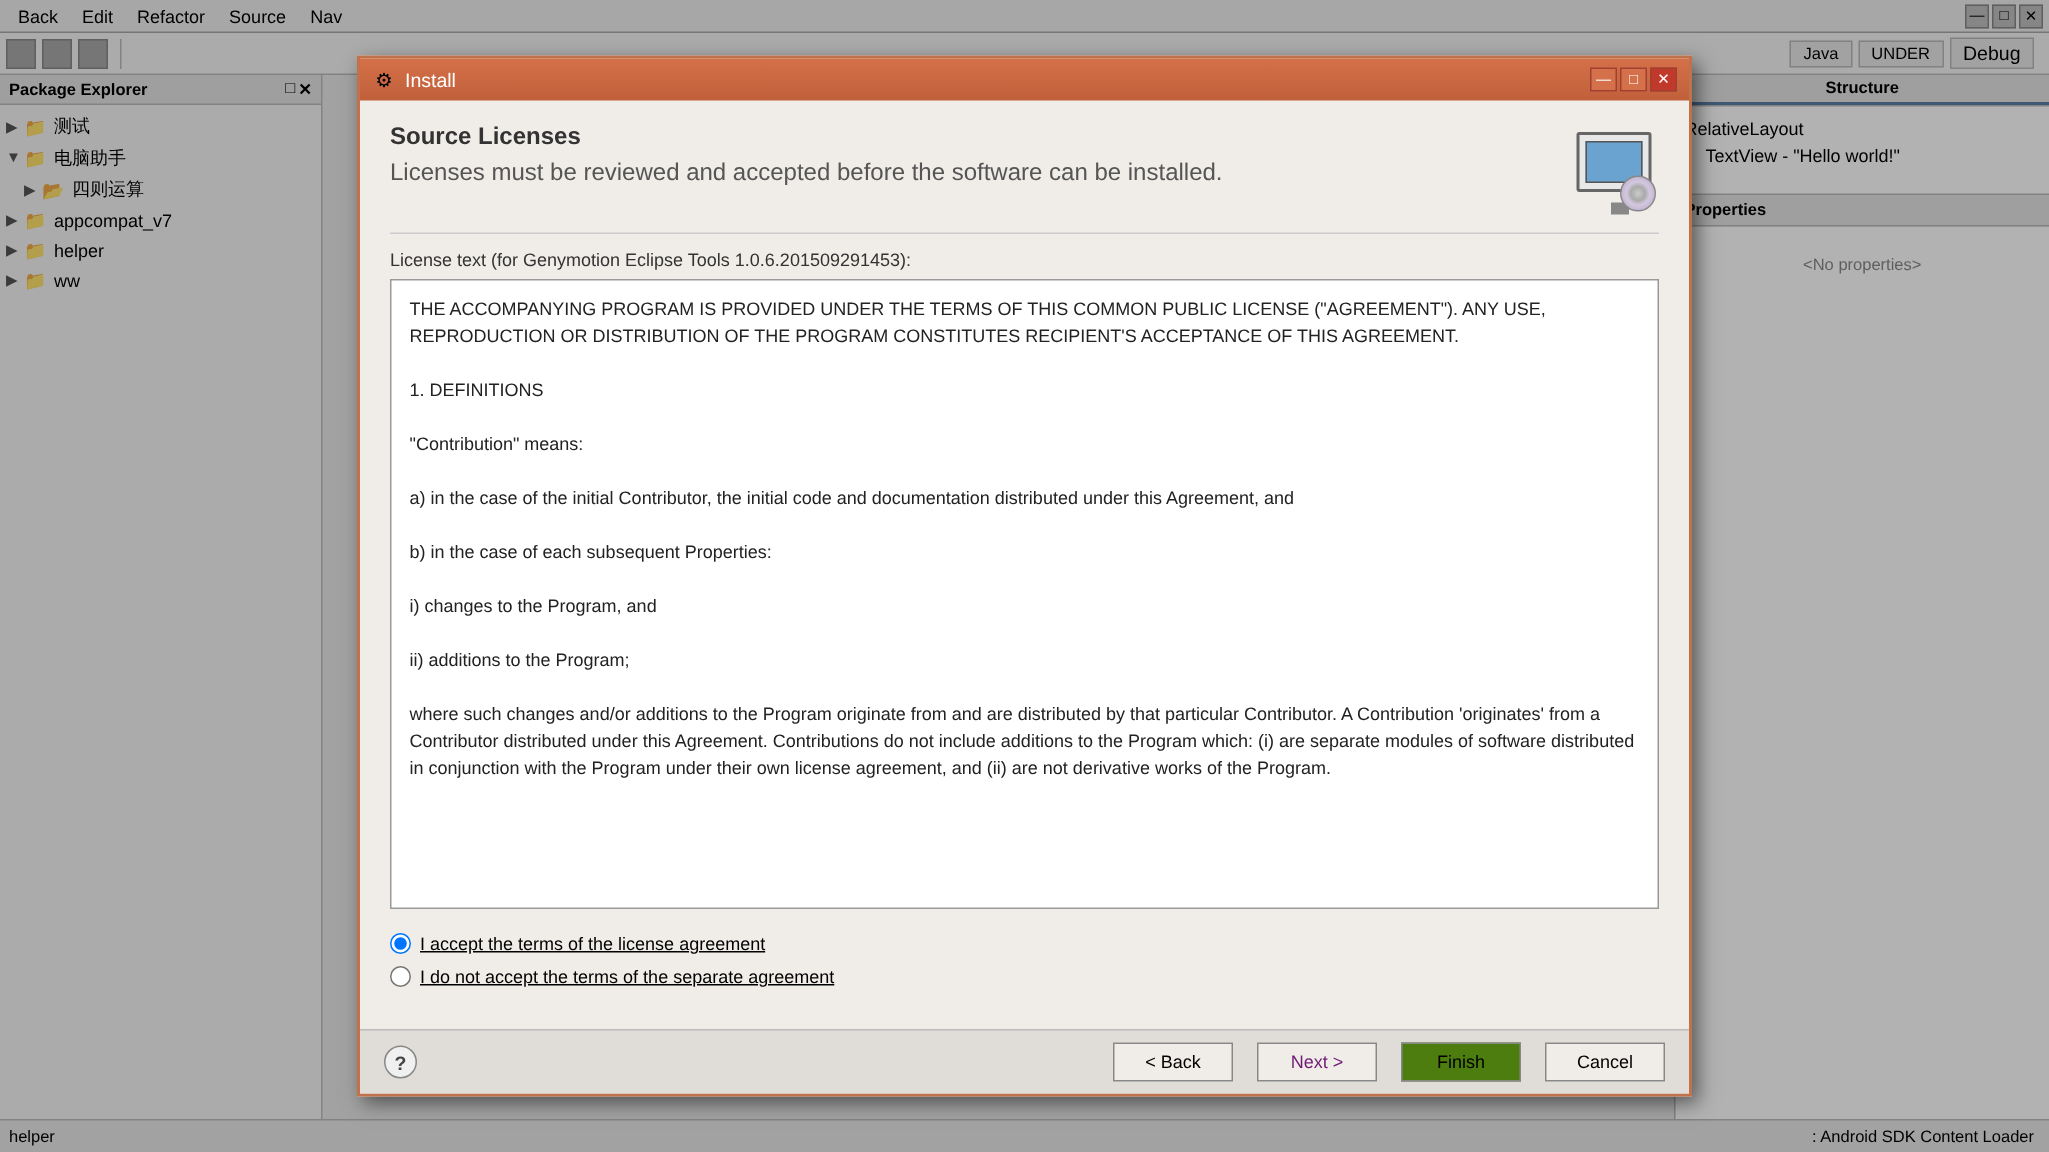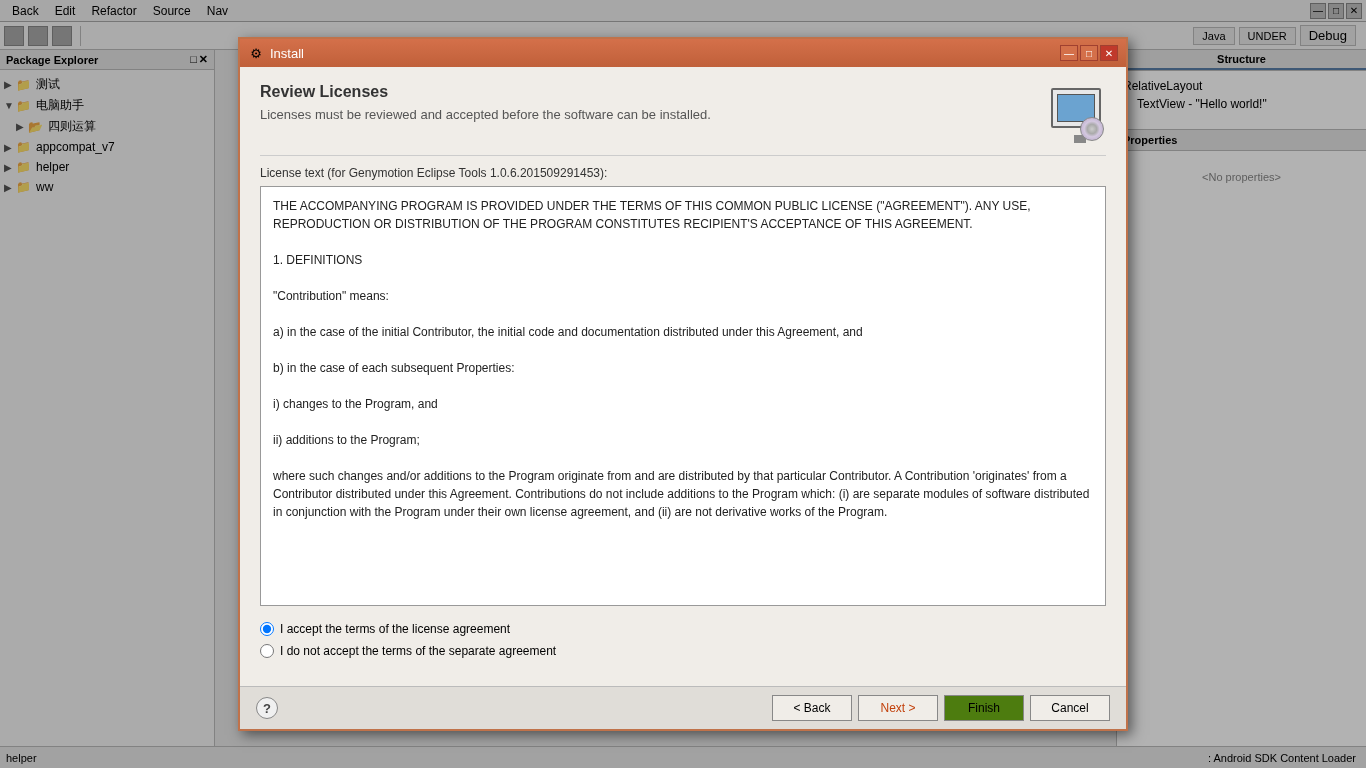--- a/index.html
+++ b/index.html
@@ -228,21 +228,21 @@
       justify-content: space-between;
       margin-bottom: 12px;
     }
     .dialog-header-text h2 {
       font-size: 16px;
       font-weight: bold;
       color: #333;
       margin-bottom: 6px;
     }
     .dialog-header-text p {
-      font-size: 13px;
+      font-size: 16px;
       color: #555;
     }
     .dialog-header-icon {
       width: 60px;
       height: 60px;
       position: relative;
     }
     .monitor-icon {
       width: 50px;
       height: 40px;
@@ -317,20 +317,21 @@
     .license-radios {
       padding: 4px 0;
     }
     .radio-option {
       display: flex;
       align-items: flex-end;
       gap: 6px;
       margin-bottom: 8px;
       font-size: 12px;
       cursor: pointer;
+      text-decoration: underline;
     }
     .radio-option input[type="radio"] {
       width: 14px;
       height: 14px;
       cursor: pointer;
     }
 
     
     .dialog-footer {
       background: #e0ddd8;
@@ -353,33 +354,33 @@
       font-size: 13px;
       font-weight: bold;
       cursor: pointer;
       display: flex;
       align-items: center;
       justify-content: center;
       color: #444;
     }
     .footer-right {
       display: flex;
-      gap: 6px;
+      gap: 16px;
     }
     .dialog-btn {
       padding: 5px 18px;
       font-size: 12px;
       border: 1px solid #888;
       background: #f0ede8;
       cursor: pointer;
       min-width: 80px;
       text-align: center;
     }
     .dialog-btn.disabled {
-      color: #c2410c;
+      color: #701a75;
       cursor: default;
     }
     .dialog-btn.primary {
       background: #4d7c0f;
     }
 
     
     .menu-item {
       padding: 2px 8px;
       font-size: 12px;
@@ -503,21 +504,21 @@
         <div class="title-btn">—</div>
         <div class="title-btn">□</div>
         <div class="title-btn close">✕</div>
       </div>
     </div>
 
     <div class="dialog-content">
 
       <div class="dialog-header-area">
         <div class="dialog-header-text">
-          <h2>Review Licenses</h2>
+          <h2>Source Licenses</h2>
           <p>Licenses must be reviewed and accepted before the software can be installed.</p>
         </div>
         <div class="dialog-header-icon">
           <div class="monitor-icon">
             <div class="monitor-screen"></div>
           </div>
           <div class="monitor-stand"></div>
           <div class="cd-icon"></div>
         </div>
       </div>

